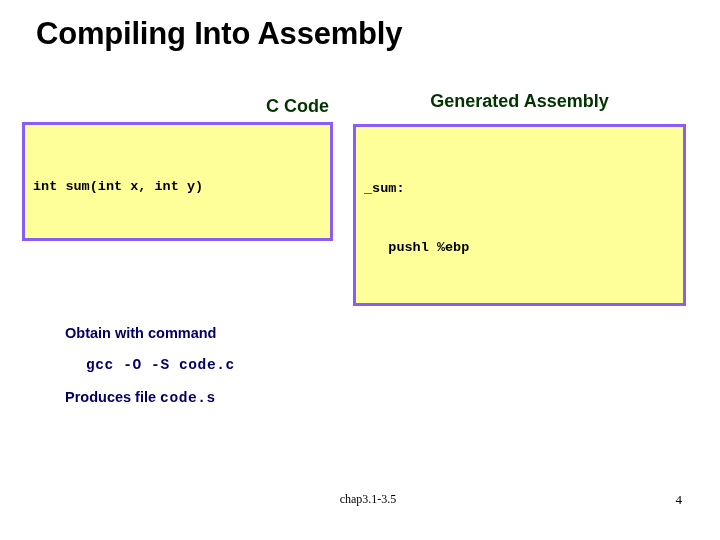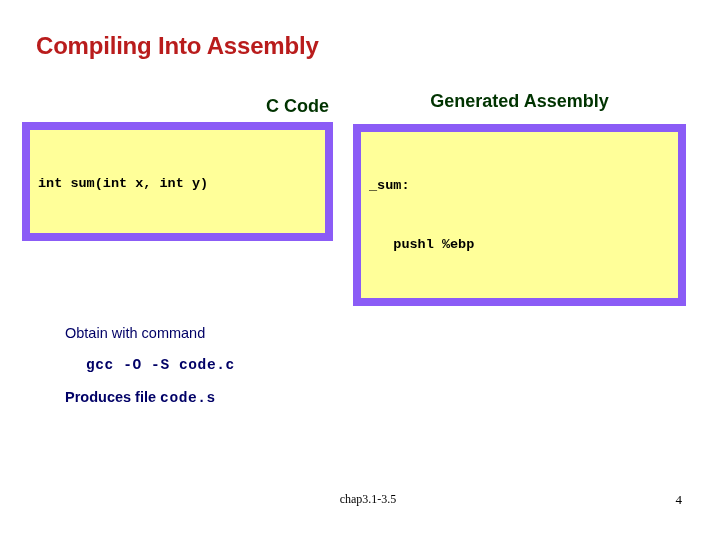--- a/index.html
+++ b/index.html
@@ -19,25 +19,25 @@
     position: absolute;
     left: 0; top: 0;
     width: 720px;
     height: 540px;
   }
 
   
   .slide-title {
     position: absolute;
     left: 36px;
-    top: 26px;
+    top: 14px;
     width: 480px;
-    font-size: 24px;
+    font-size: 31px;
     font-weight: bold;
-    color: #b91c1c;
+    color: #000000;
     letter-spacing: -0.2px;
     line-height: 40px;
     white-space: nowrap;
   }
 
   
   .col-heading {
     position: absolute;
     font-size: 18px;
     font-weight: bold;
@@ -55,29 +55,29 @@
     left: 353px;
     top: 90px;
     width: 333px;
     text-align: center;
   }
 
   
   .code-box {
     position: absolute;
     background: #ffff99;
-    border: 8px solid #8b5cf6;
+    border: 3px solid #8b5cf6;
     box-sizing: border-box;
     font-family: "Liberation Mono", "DejaVu Sans Mono", monospace;
     font-size: 13.5px;
     font-weight: bold;
     color: #000000;
     line-height: 19.6px;
     white-space: pre;
-    padding: 5px 0 5px 8px;
+    padding: 13px 0 5px 8px;
     overflow: hidden;
   }
   .code-box.c-box {
     left: 22px;
     top: 122px;
     width: 311px;
     height: 119px;
   }
   .code-box.asm-box {
     left: 353px;
@@ -93,21 +93,21 @@
   
   .note {
     position: absolute;
     color: #000066;
     white-space: nowrap;
   }
   .note-obtain {
     left: 65px;
     top: 324px;
     font-size: 14.5px;
-    font-weight: normal;
+    font-weight: bold;
     line-height: 19px;
   }
   .note-cmd {
     left: 86px;
     top: 356px;
     font-family: "Liberation Mono", "DejaVu Sans Mono", monospace;
     font-size: 14.5px;
     font-weight: bold;
     letter-spacing: 0.6px;
     line-height: 19px;

